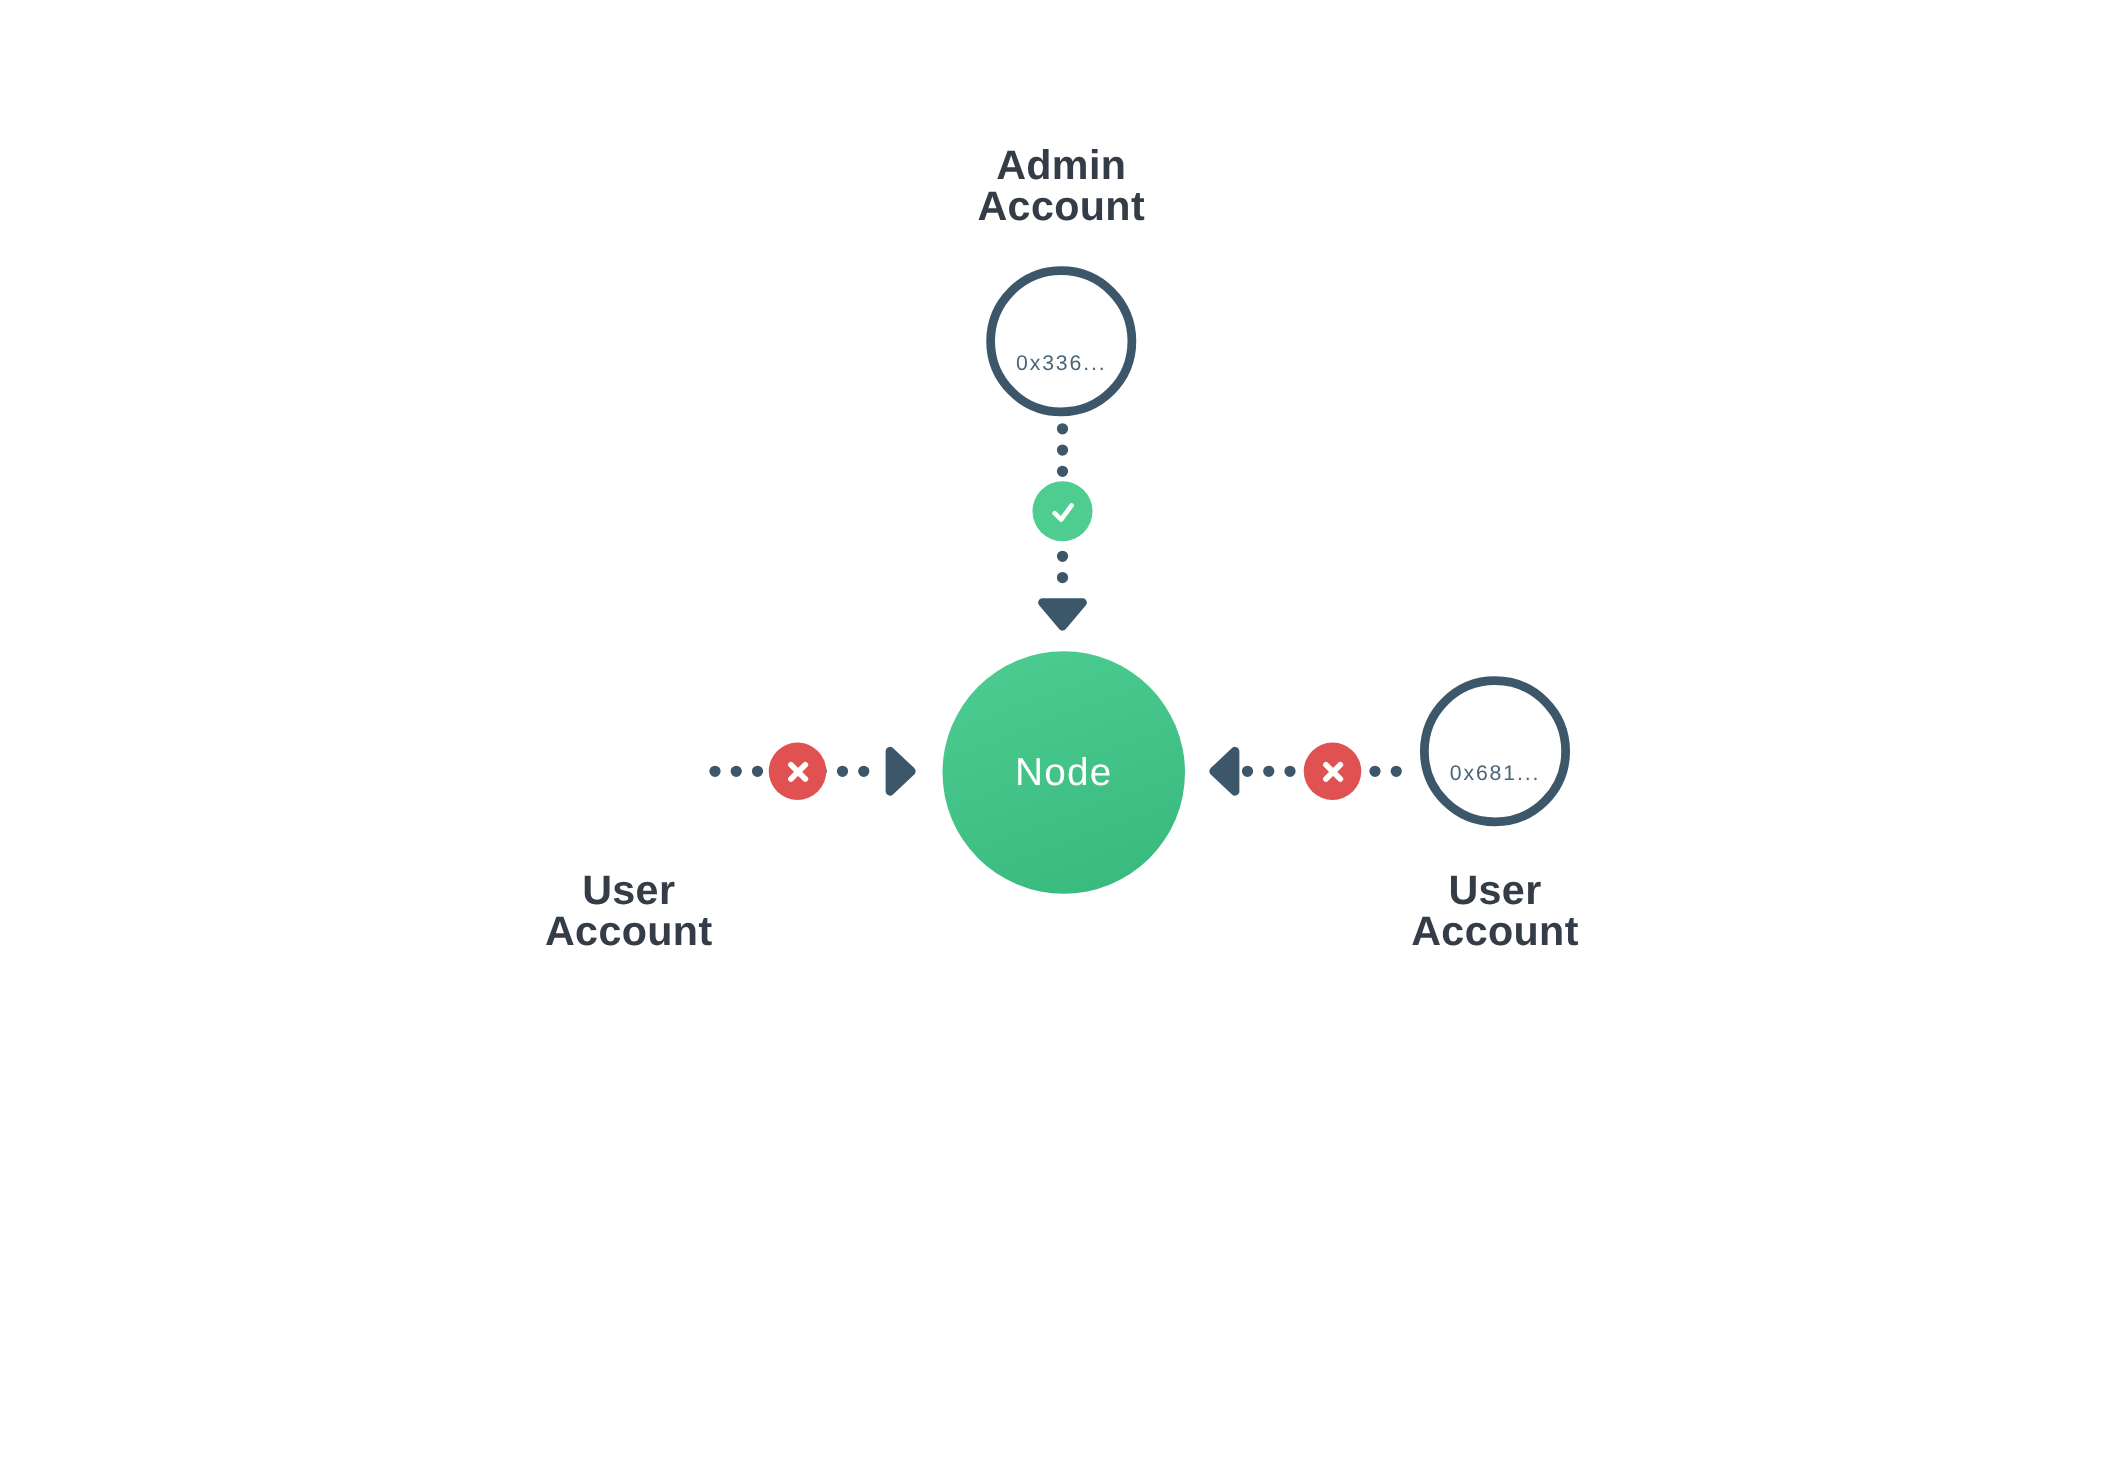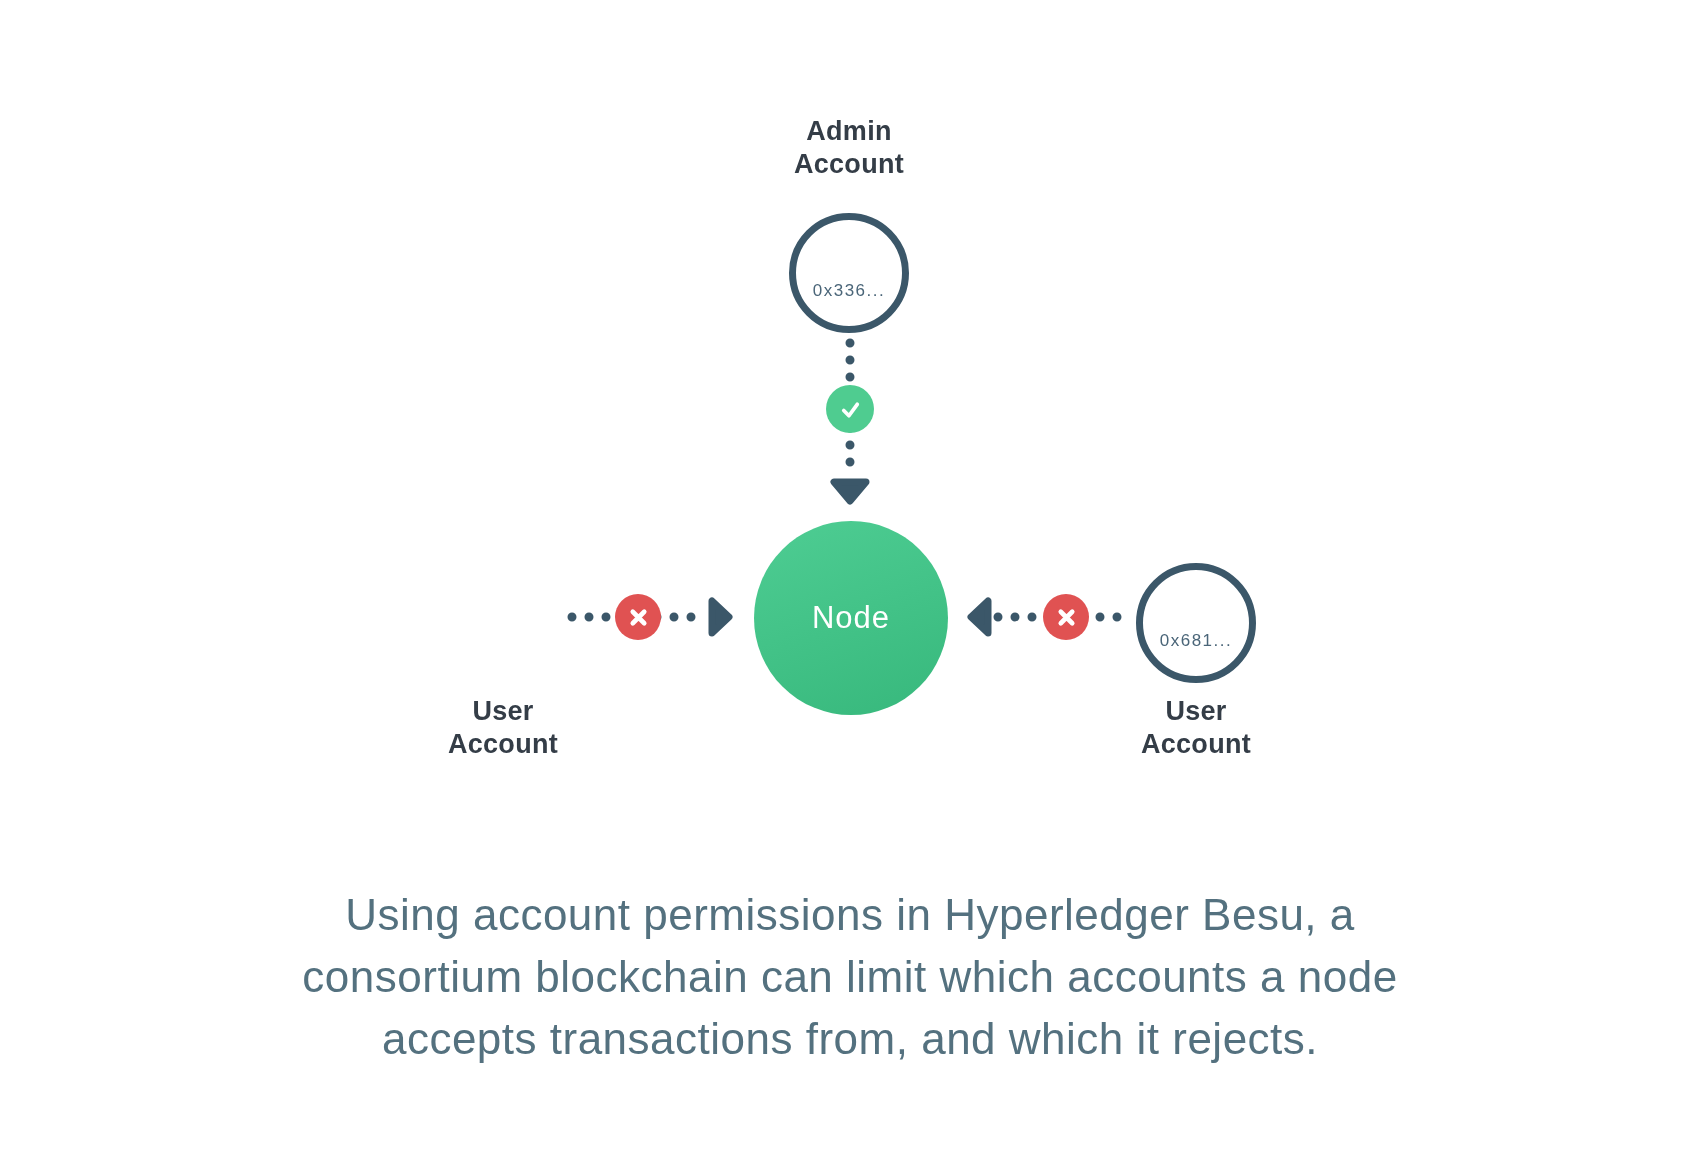--- a/index.html
+++ b/index.html
@@ -45,21 +45,21 @@
     font-size: 17px;
     color: var(--address-text);
     letter-spacing: 1.5px;
     white-space: nowrap;
     margin-top: 36px;
   }
   .account-label {
     position: absolute;
     width: 220px;
     text-align: center;
-    font-size: 27px;
+    font-size: 33px;
     line-height: 33px;
     font-weight: 700;
     color: var(--label-dark);
     white-space: pre-line;
     letter-spacing: 0.3px;
   }
   .node-circle {
     position: absolute;
     left: 754px;
     top: 521px;
@@ -107,21 +107,21 @@
     font-weight: 300;
     letter-spacing: 0.5px;
     color: var(--caption);
     white-space: pre-line;
   }
   .label-admin { left: 739px; top: 115px; }
   .label-user-left { left: 393px; top: 695px; }
   .label-user-right { left: 1086px; top: 695px; }
   .circle-admin { left: 789px; top: 213px; }
   .circle-user-left { left: 443px; top: 557px; }
-  .circle-user-right { left: 1136px; top: 563px; }
+  .circle-user-right { left: 1136px; top: 541px; }
 </style>
 </head>
 <body>
 
 <div class="canvas">
 
   <svg class="wires">
     <line class="dots-line" x1="850" y1="343" x2="850" y2="468"></line>
     <line class="dots-line" x1="572" y1="617" x2="700" y2="617"></line>
     <line class="dots-line" x1="998" y1="617" x2="1126" y2="617"></line>
@@ -161,17 +161,14 @@
   </div>
   <div class="account-label label-user-right">User
 Account</div>
 
   <div class="badge badge-x badge-x-right">
     <svg width="23" height="23" viewBox="0 0 22 22">
       <path d="M5.5,5.5 L16.5,16.5 M16.5,5.5 L5.5,16.5" fill="none" stroke="#ffffff" stroke-width="4.4" stroke-linecap="round"></path>
     </svg>
   </div>
 
-  <div class="caption">Using account permissions in Hyperledger Besu, a
-consortium blockchain can limit which accounts a node
-accepts transactions from, and which it rejects.</div>
 
 </div>
 
 </body></html>

